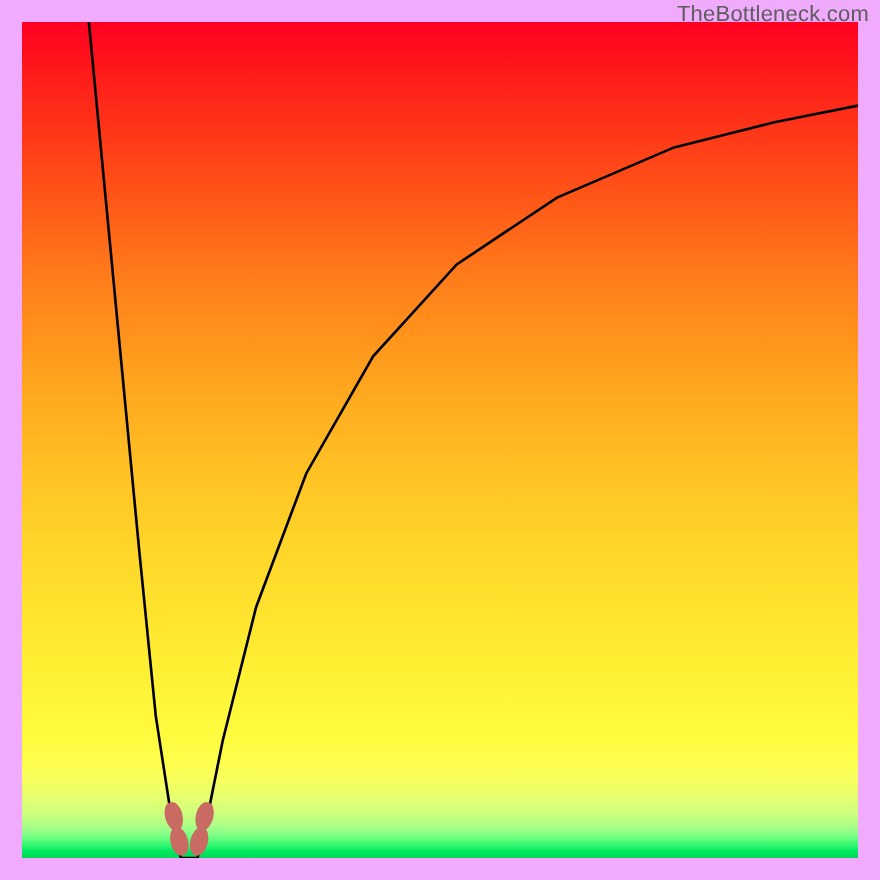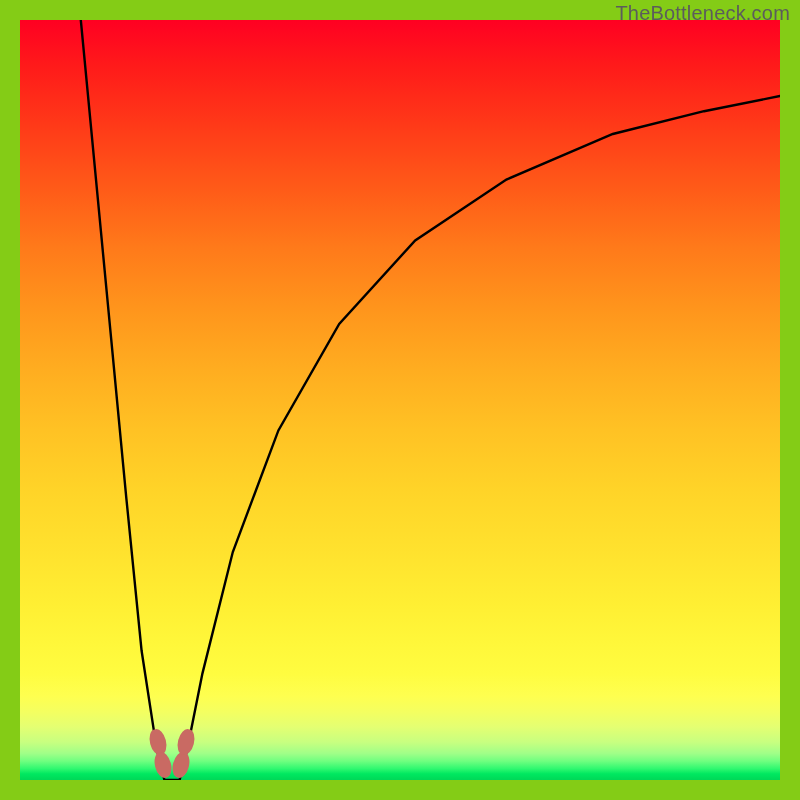--- a/index.html
+++ b/index.html
@@ -6,21 +6,21 @@
     margin: 0;
     padding: 0;
     width: 800px;
     height: 800px;
     overflow: hidden;
     font-family: Arial, Helvetica, sans-serif;
   }
   .frame {
     width: 800px;
     height: 800px;
-    background: #84cc16;
+    background: #f0abfc;
     position: relative;
   }
   .plot {
     position: absolute;
     left: 20px;
     top: 20px;
     width: 760px;
     height: 760px;
     overflow: hidden;
   }

